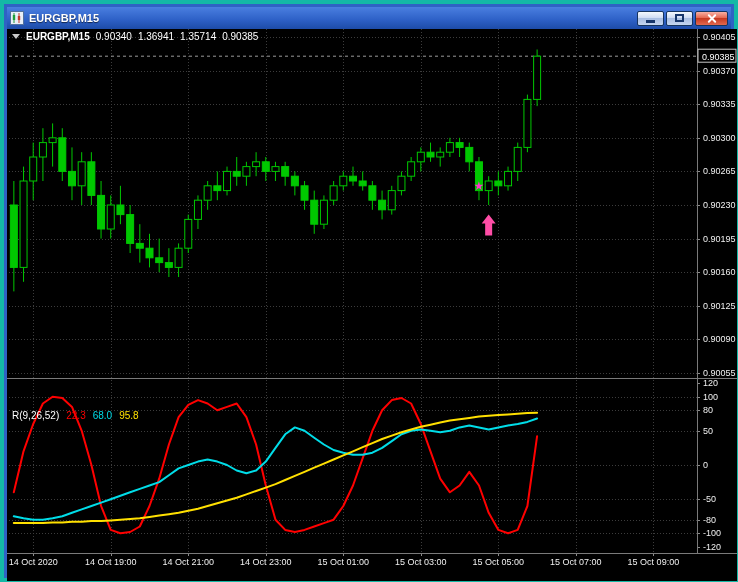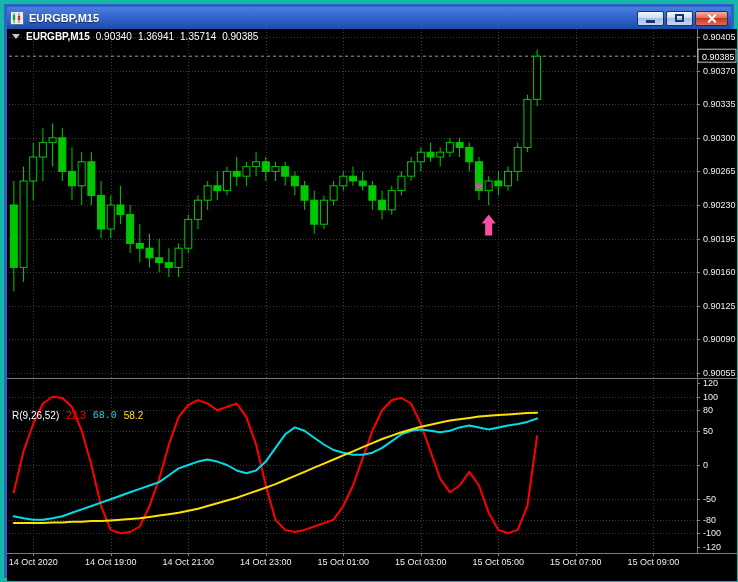--- a/index.html
+++ b/index.html
@@ -276,17 +276,17 @@
       <span class="sym">EURGBP,M15</span>
       <span>0.90340</span>
       <span>1.36941</span>
       <span>1.35714</span>
       <span>0.90385</span>
     </div>
 
     <div class="ind-legend">
       <span>R(9,26,52)</span>
       <span style="color: rgb(255, 0, 0);">22.3</span>
-      <span style="color: rgb(0, 221, 232); font-family: Liberation Mono, monospace;">68.0</span>
-      <span style="color: rgb(255, 224, 0);">58.2</span>
+      <span style="color: rgb(0, 221, 232);">68.0</span>
+      <span style="color: rgb(255, 224, 0);">95.8</span>
     </div>
   </div>
 </div>
 
 </body></html>

